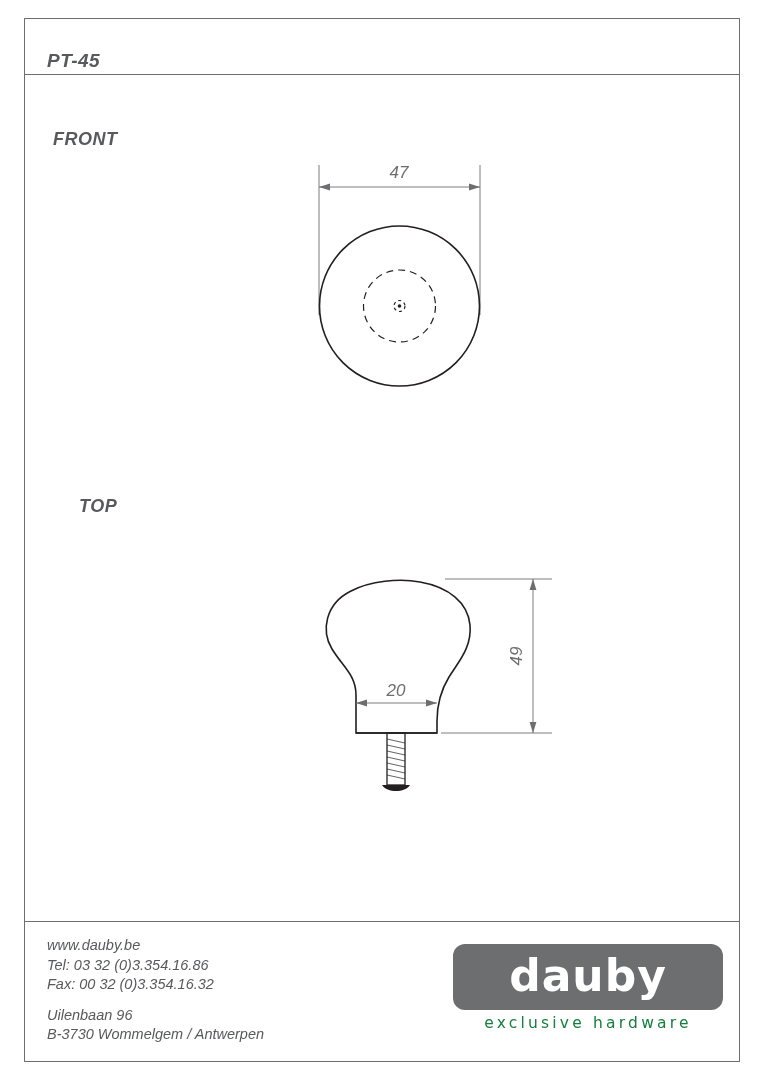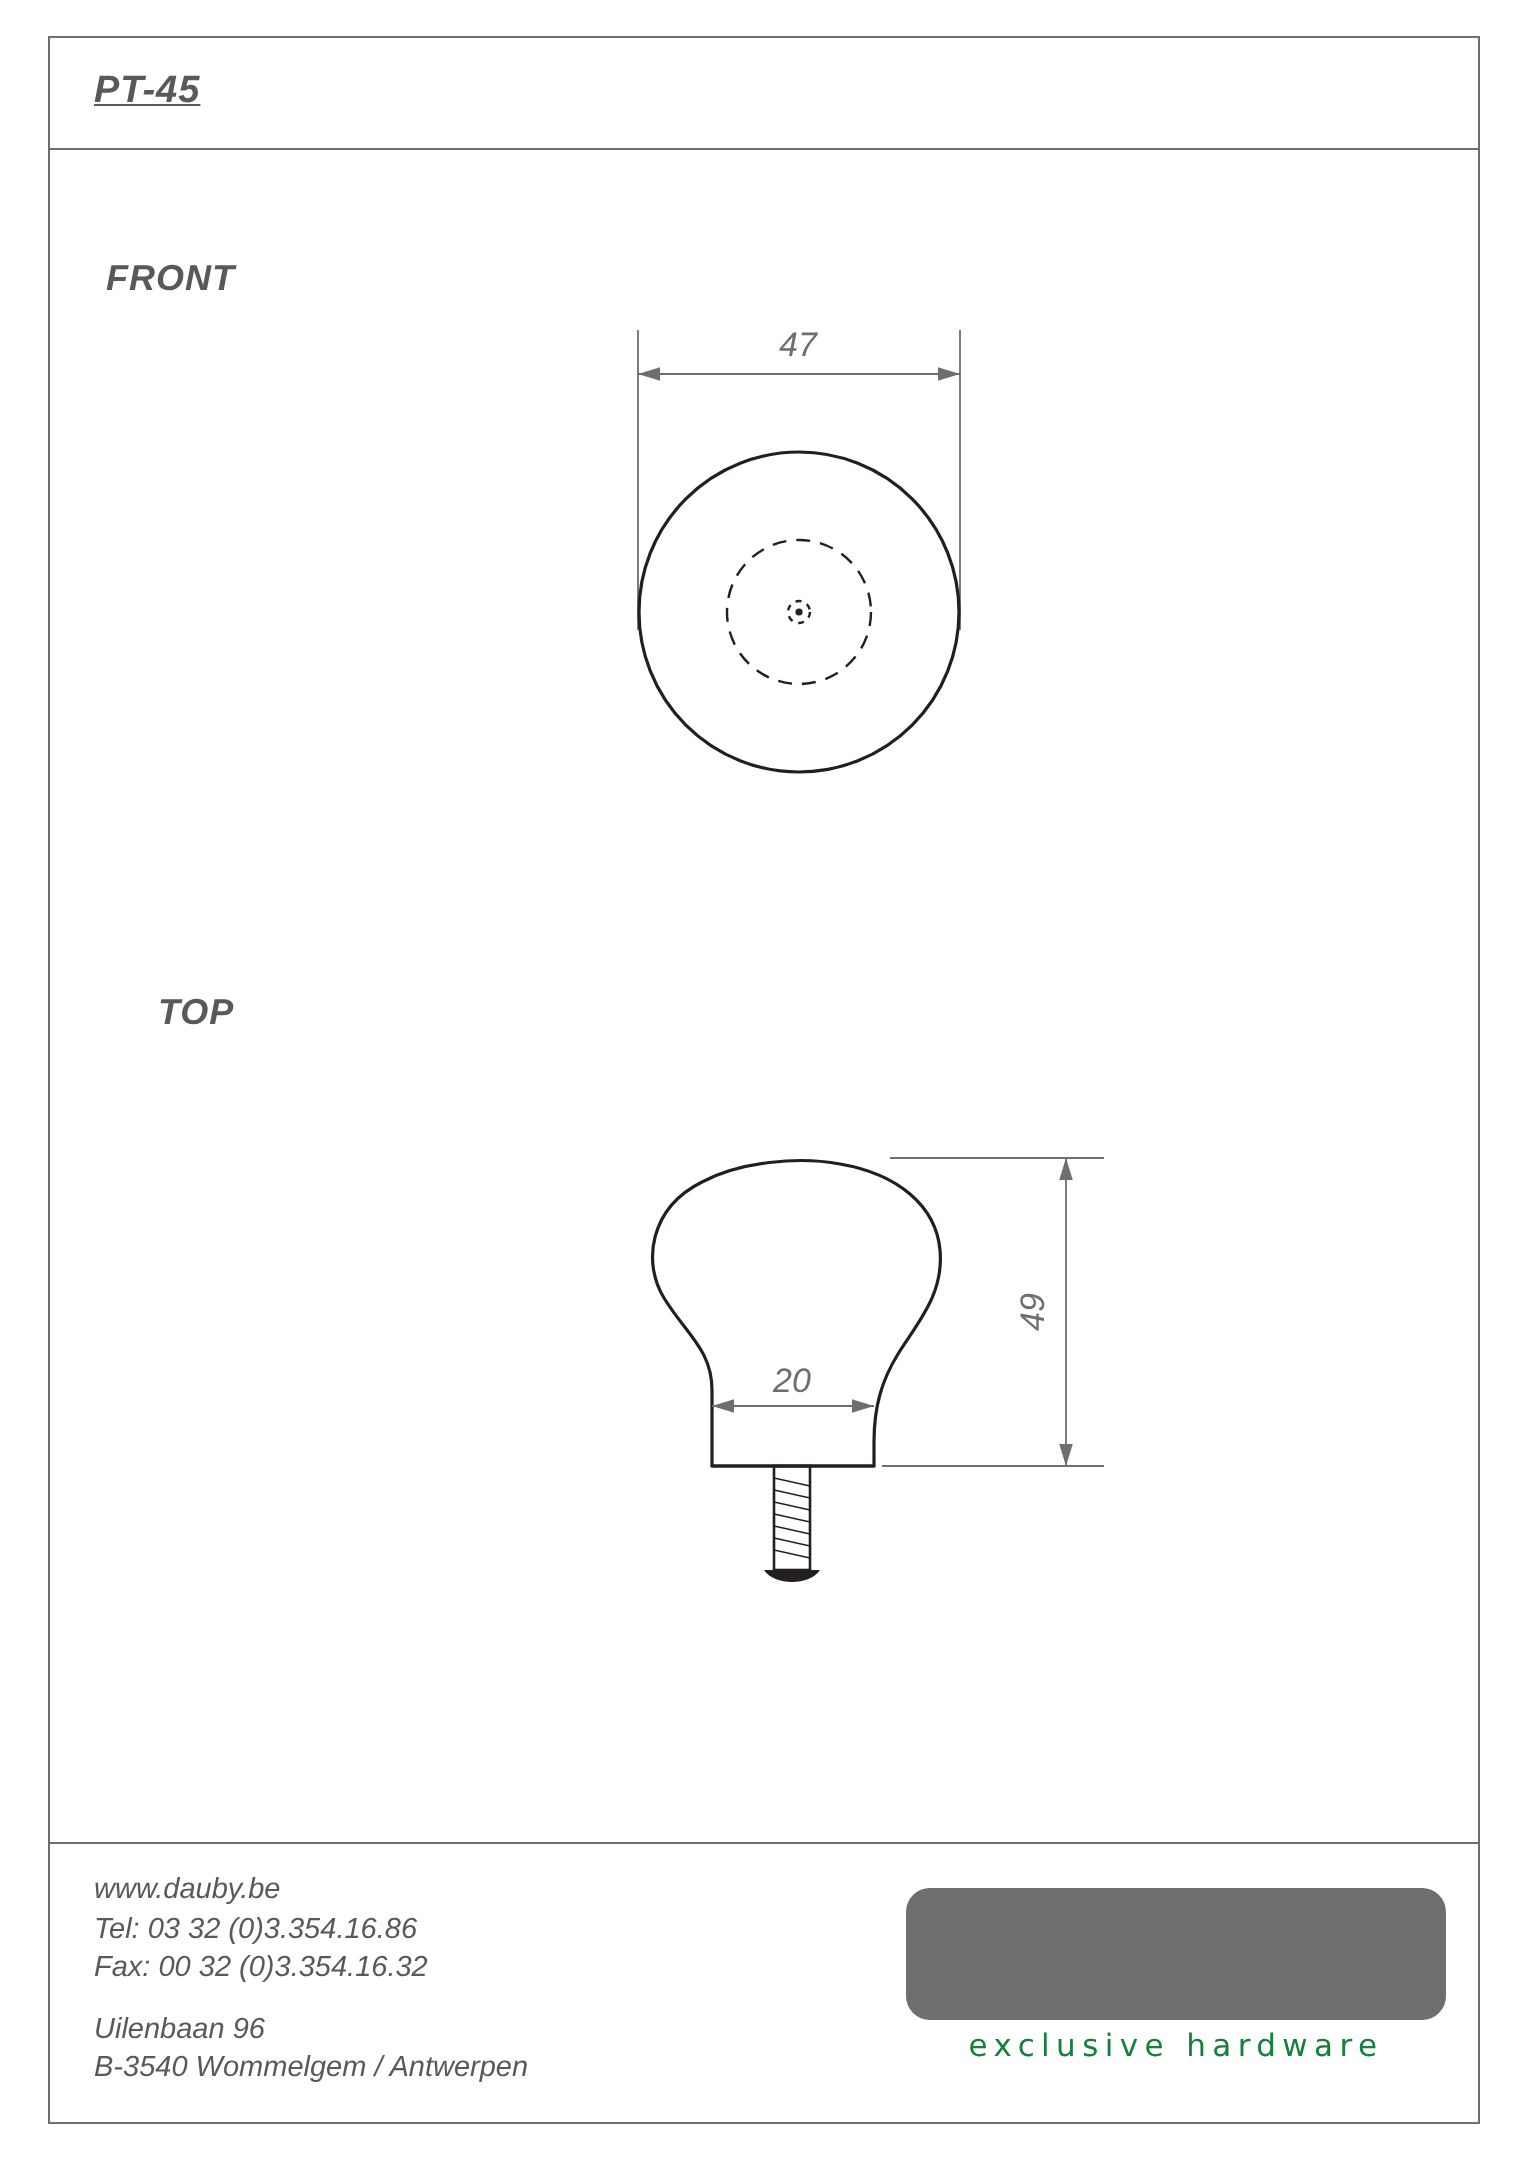--- a/index.html
+++ b/index.html
@@ -29,27 +29,26 @@
     left: 0;
     top: 0;
     width: 100%;
     height: 56px;
     border-bottom: 1.5px solid #6d6e70;
     box-sizing: border-box;
   }
   .title-text {
     position: absolute;
     left: 22px;
-    top: 16px;
+    top: 31px;
     font-size: 19px;
     font-weight: bold;
     font-style: italic;
     color: #58595b;
     letter-spacing: 0.5px;
-    text-decoration: underline;
   }
   .view-label {
     position: absolute;
     font-size: 18px;
     font-weight: bold;
     font-style: italic;
     color: #58595b;
     letter-spacing: 0.5px;
   }
   .label-front { left: 28px; top: 110px; }
@@ -215,21 +214,22 @@
     </svg>
   </div>
 
   <div class="footer-bar">
     <div class="footer-text">
       <div>www.dauby.be</div>
       <div>Tel: 03 32 (0)3.354.16.86</div>
       <div>Fax: 00 32 (0)3.354.16.32</div>
       <span class="gap"></span>
       <div>Uilenbaan 96</div>
-      <div>B-3540 Wommelgem / Antwerpen</div>
+      <div>B-3730 Wommelgem / Antwerpen</div>
     </div>
     <div class="logo-wrap">
       <div class="logo-box"></div>
+      <div class="logo-word">dauby</div>
       <div class="logo-tag">exclusive hardware</div>
     </div>
   </div>
 
 </div>
 
 </body></html>

